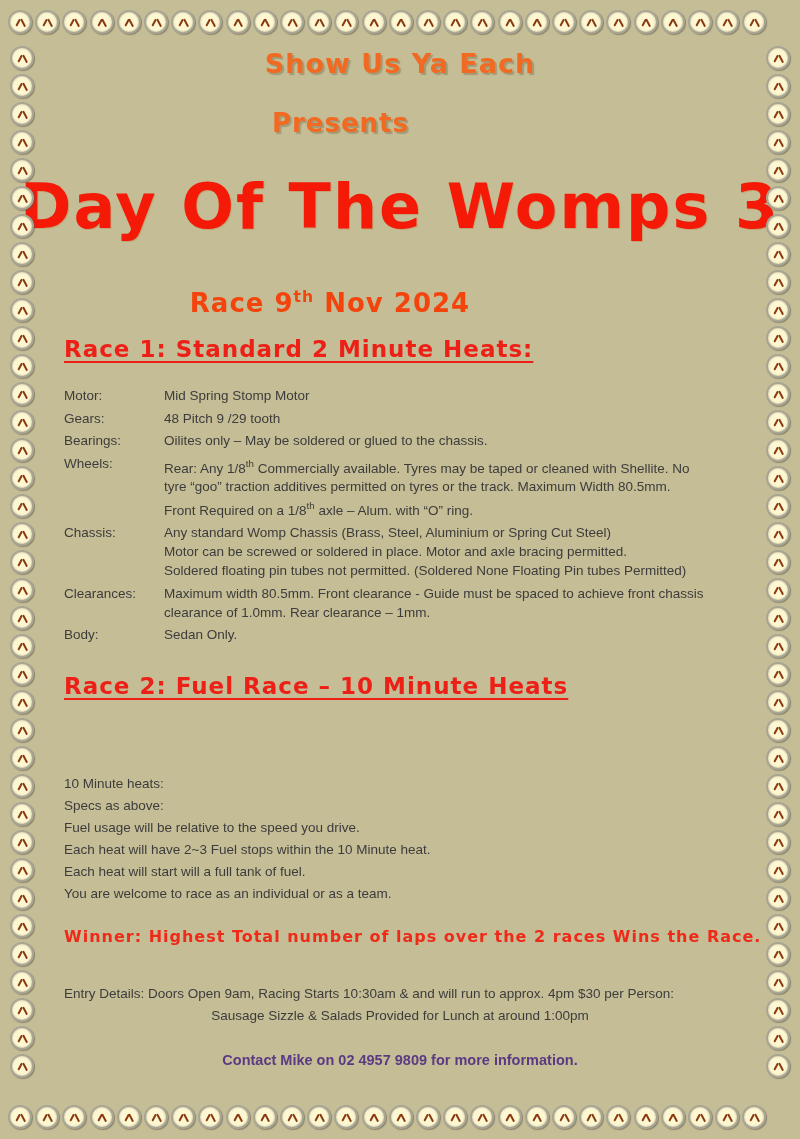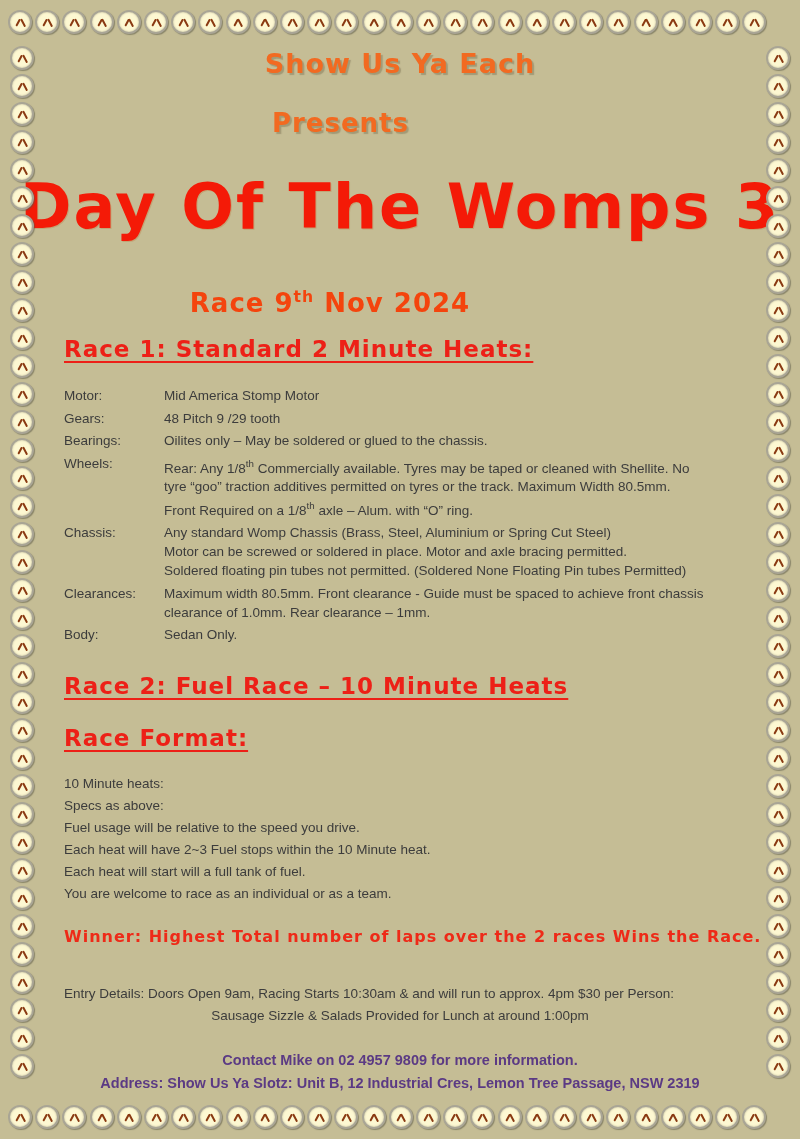--- a/index.html
+++ b/index.html
@@ -361,21 +361,21 @@
     <span>Race 9</span><sup>th</sup><span> Nov 2024</span>
   </div>
 
   <div class="heading fancy" id="heading-race1">Race 1: Standard 2 Minute Heats:</div>
 
   <table class="spec-table">
     <tbody id="spec-body">
         <tr>
           <td class="spec-label">Motor:</td>
           <td class="spec-value">
-            <div>Mid America Stomp Motor</div>
+            <div>Mid Spring Stomp Motor</div>
           </td>
         </tr>
         <tr>
           <td class="spec-label">Gears:</td>
           <td class="spec-value">
             <div>48 Pitch 9 /29 tooth</div>
           </td>
         </tr>
         <tr>
           <td class="spec-label">Bearings:</td>
@@ -409,36 +409,34 @@
         <tr>
           <td class="spec-label">Body:</td>
           <td class="spec-value">
             <div>Sedan Only.</div>
           </td>
         </tr>
       </tbody>
   </table>
 
   <div class="heading fancy" id="heading-race2">Race 2: Fuel Race – 10 Minute Heats</div>
-  <div class="heading fancy" id="heading-format">Race Format:</div>
 
   <div class="format-list" id="format-list">
       <div>10 Minute heats:</div>
       <div>Specs as above:</div>
       <div>Fuel usage will be relative to the speed you drive.</div>
       <div>Each heat will have 2~3 Fuel stops within the 10 Minute heat.</div>
       <div>Each heat will start will a full tank of fuel.</div>
       <div>You are welcome to race as an individual or as a team.</div>
     </div>
 
   <div class="winner fancy">Winner: Highest Total number of laps over the 2 races Wins the Race.</div>
 
   <div class="entry">
     <div class="line1">Entry Details: Doors Open 9am, Racing Starts 10:30am &amp; and will run to approx. 4pm $30 per Person:</div>
     <div class="line2">Sausage Sizzle &amp; Salads Provided for Lunch at around 1:00pm</div>
   </div>
 
   <div class="footer">
     <div>Contact Mike on 02 4957 9809 for more information.</div>
-    <div>Address: Show Us Ya Slotz: Unit B, 12 Industrial Cres, Lemon Tree Passage, NSW 2319</div>
   </div>
 
 </div>
 
 </body></html>

